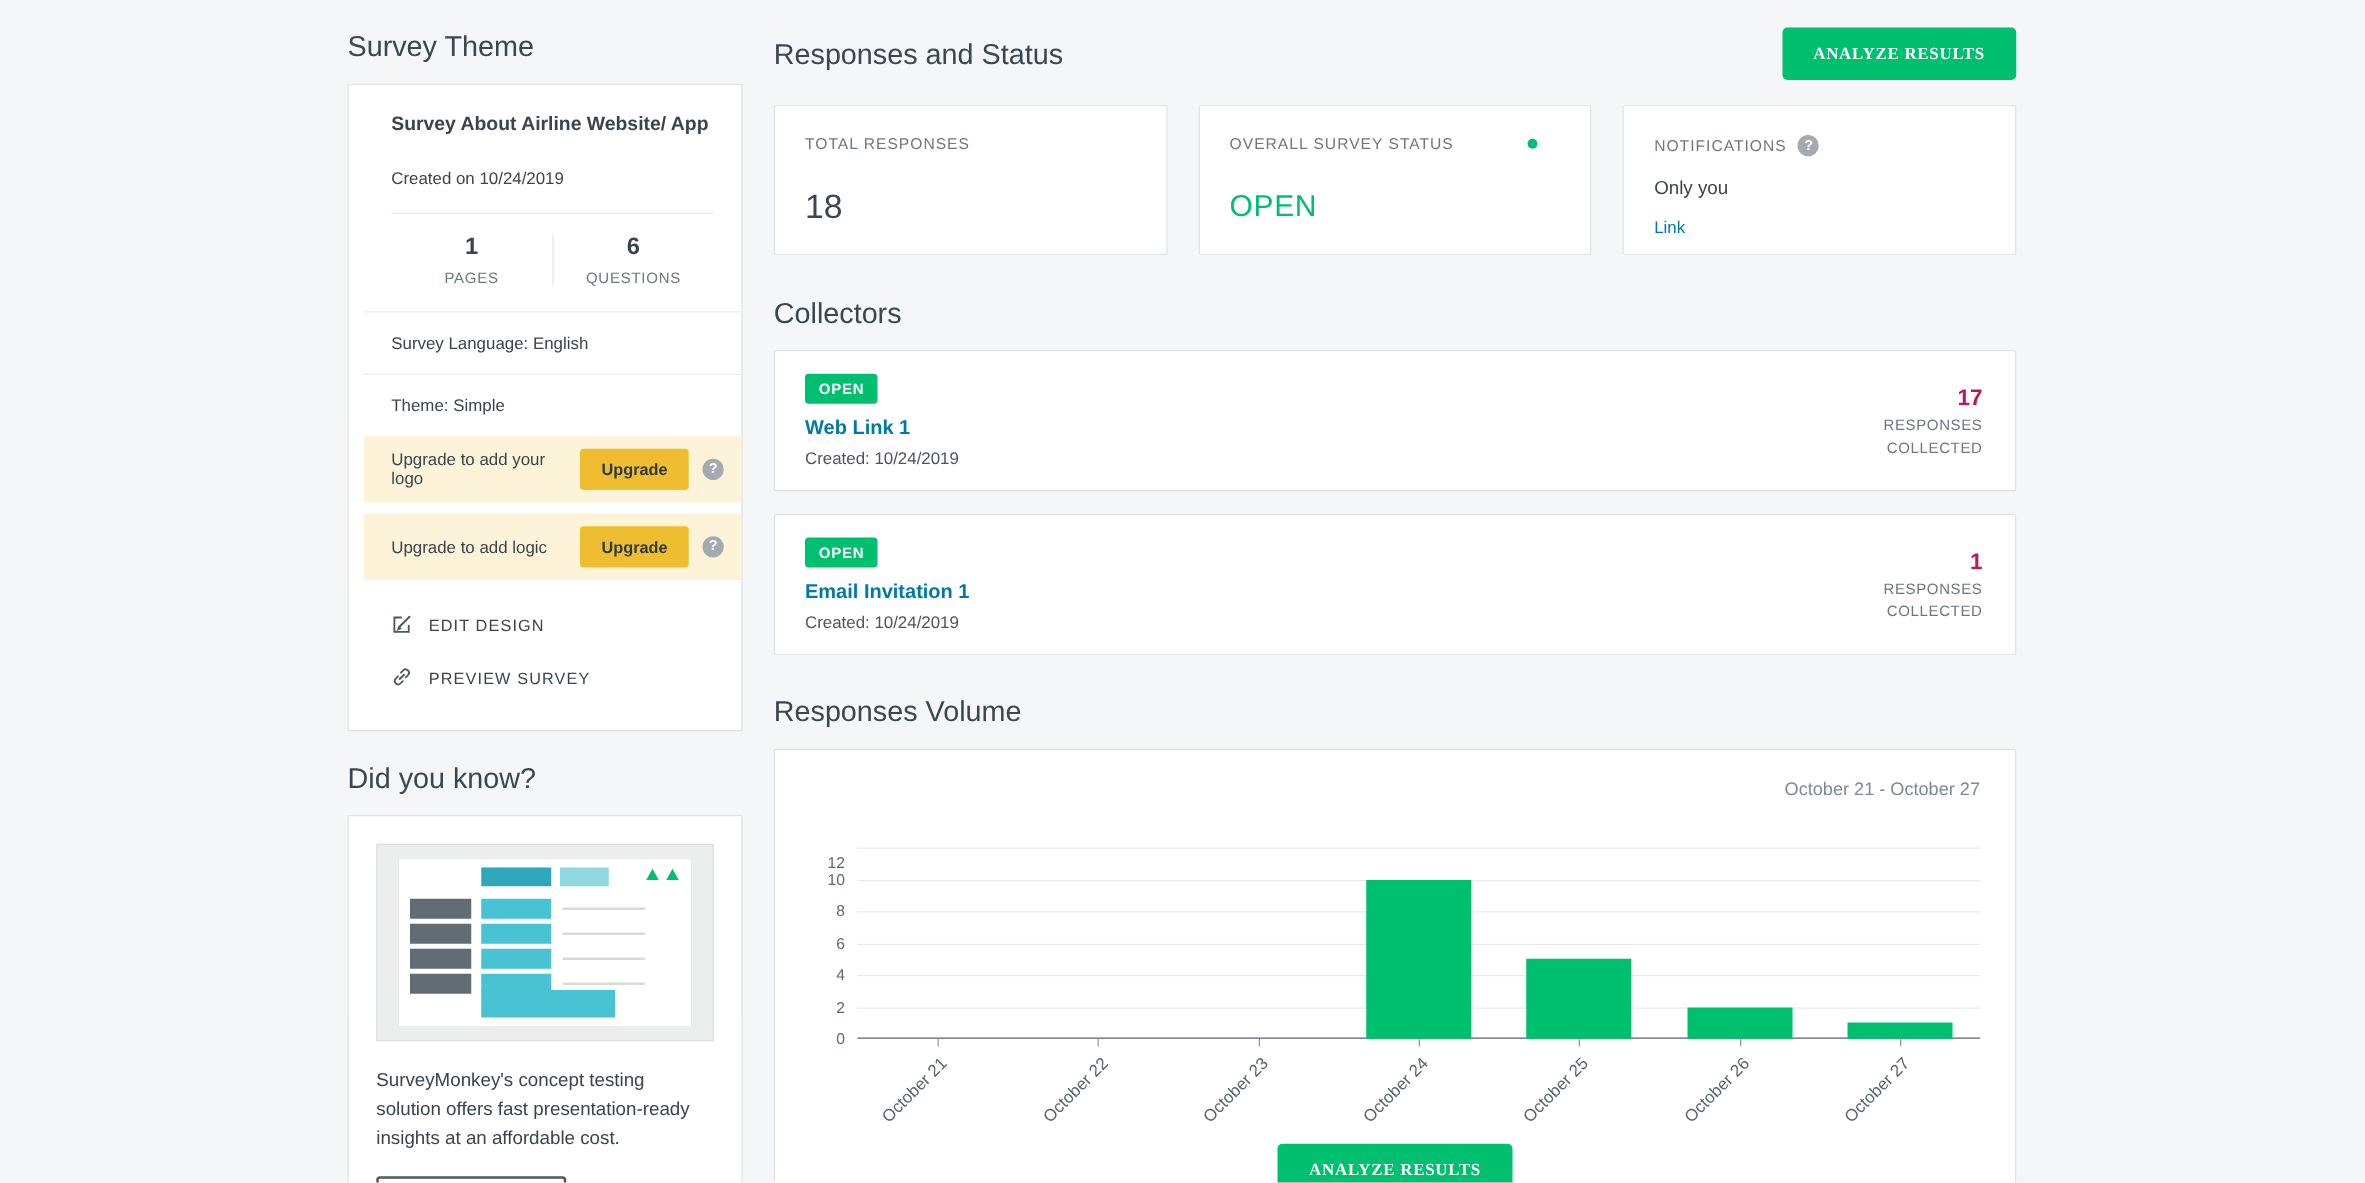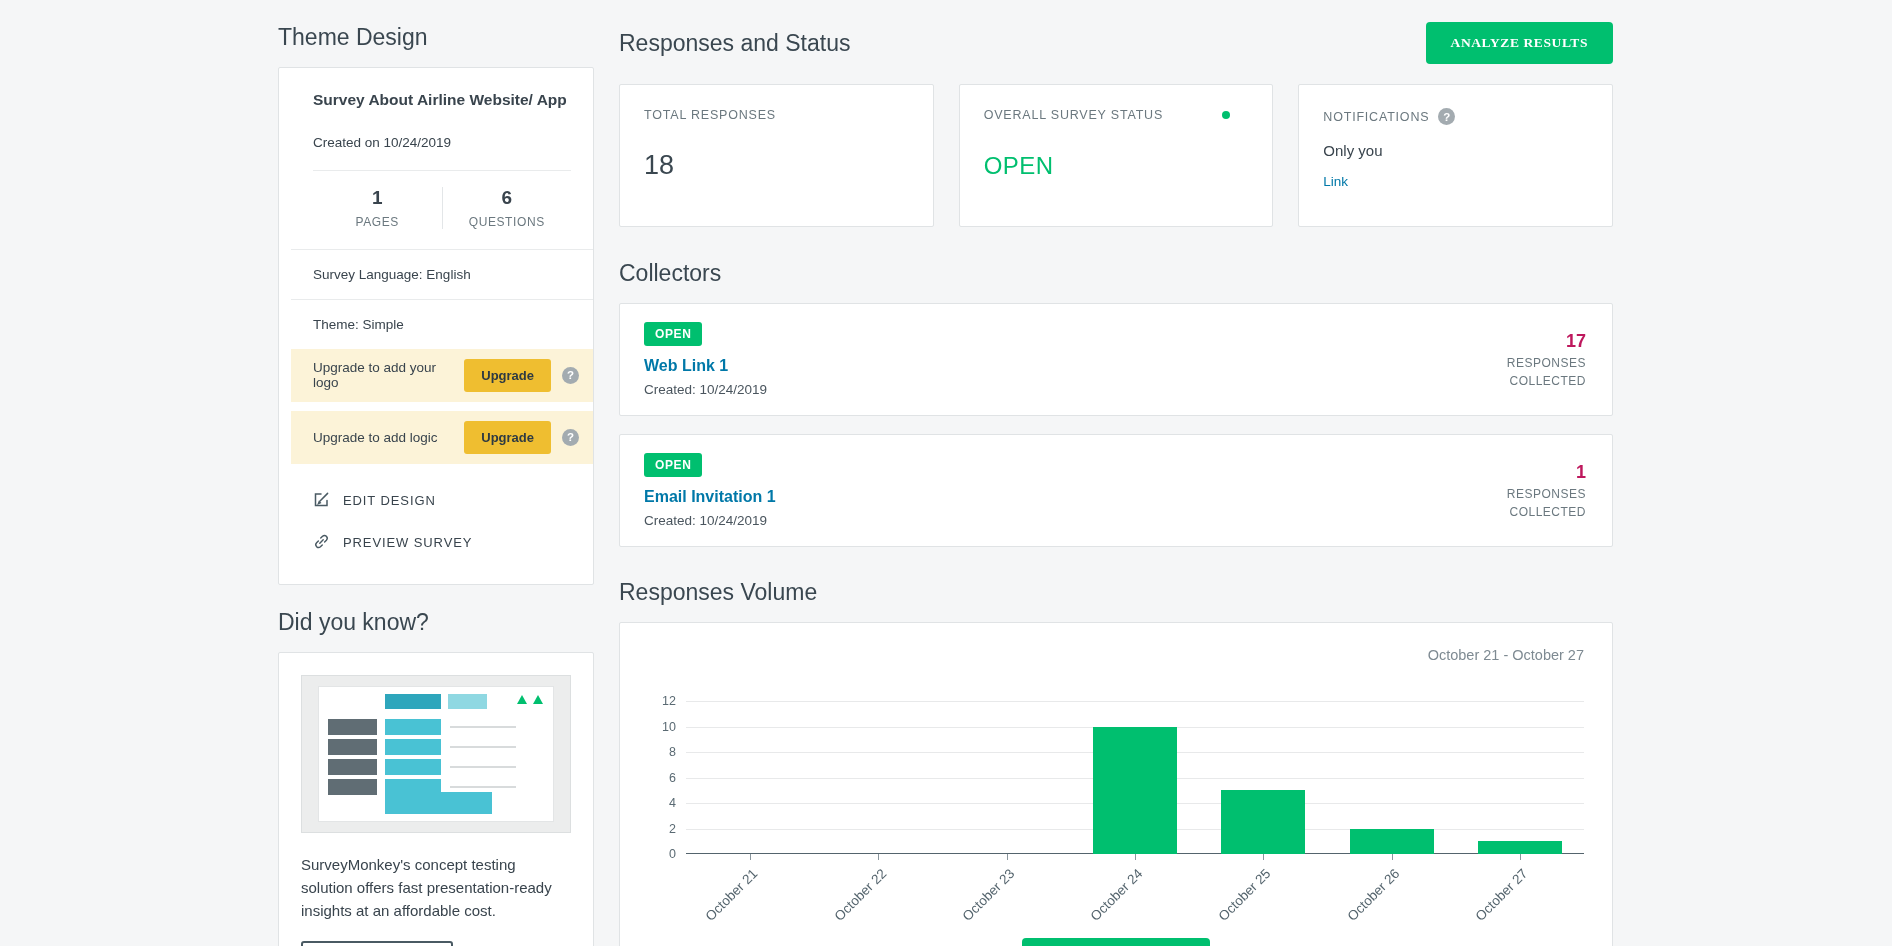--- a/index.html
+++ b/index.html
@@ -60,21 +60,21 @@
   .promo-text { font-size:15px; line-height:1.55; margin-top:20px; }
   .promo-btn { margin-top:18px; width:152px; height:42px; background:#fff;
                border:2px solid #4a5a63; border-radius:3px; cursor:pointer; display:block; }
 
   
   .main-header { display:flex; justify-content:space-between; align-items:center; margin:22px 0 20px; }
   .btn-green { background:#00bf6f; color:#fff; border:none; border-radius:4px; font-family:Liberation Serif, serif;
                font-size:13.5px; font-weight:700; letter-spacing:.6px; padding:13px 25px; cursor:pointer; }
 
   .status-row { display:flex; gap:25px; }
-  .status-card { flex:1; height:143px; padding:23px 24px; }
+  .status-card { flex:1; height:120px; padding:23px 24px; }
   .stat-label { font-size:12.5px; letter-spacing:.8px; color:#6b787f; }
   .label-row { display:flex; align-items:center; justify-content:space-between; }
   .label-with-icon { display:flex; align-items:center; gap:9px; }
   .status-dot { width:8px; height:8px; border-radius:50%; background:#00bf6f; margin-right:18px; }
   .total-value { font-size:27px; margin-top:28px; color:#3a4750; }
   .open-value { font-size:24px; margin-top:30px; color:#00bf6f; letter-spacing:.5px; }
   .notif-value { font-size:15px; margin-top:17px; }
   .notif-edit { font-size:13.5px; color:#0078a8; margin-top:15px; display:inline-block; cursor:pointer; }
 
   .collectors-title { margin:33px 0 16px; }
@@ -107,21 +107,21 @@
   .xlabel { position:absolute; right:50%; top:12px; white-space:nowrap; font-size:13.5px;
             color:#54646d; transform-origin:100% 0; transform:rotate(-45deg); }
   .chart-btn-row { display:flex; justify-content:center; margin-top:4px; }
 </style>
 </head>
 <body>
 
 <div class="page">
 
   <aside class="left-col">
-    <h2 class="h-section">Theme Design</h2>
+    <h2 class="h-section">Survey Theme</h2>
 
     <div class="card">
       <div class="sd-head">
         <div class="sd-title">Survey About Airline Website/ App</div>
         <div class="sd-created">Created on 10/24/2019</div>
         <div class="sd-stats">
           <div class="sd-stat">
             <div class="sd-stat-num">1</div>
             <div class="sd-stat-label">PAGES</div>
           </div>
@@ -267,21 +267,21 @@
     <div class="card chart-card">
       <div class="chart-range">October 21 - October 27</div>
       <div class="chart-wrap">
         <div class="y-axis" id="y-axis">
             <div class="ytick" style="top: 153px;">0</div>
             <div class="ytick" style="top: 127.5px;">2</div>
             <div class="ytick" style="top: 102px;">4</div>
             <div class="ytick" style="top: 76.5px;">6</div>
             <div class="ytick" style="top: 51px;">8</div>
             <div class="ytick" style="top: 25.5px;">10</div>
-            <div class="ytick" style="top: 0px;">12</div>
+            <div class="ytick" style="top: 12px;">12</div>
           </div>
         <div class="plot-col">
           <div class="plot" id="plot">
               <div class="gridline" style="top: 127.5px;"></div>
               <div class="gridline" style="top: 102px;"></div>
               <div class="gridline" style="top: 76.5px;"></div>
               <div class="gridline" style="top: 51px;"></div>
               <div class="gridline" style="top: 25.5px;"></div>
               <div class="gridline" style="top: 0px;"></div>
               <div class="baseline"></div>

